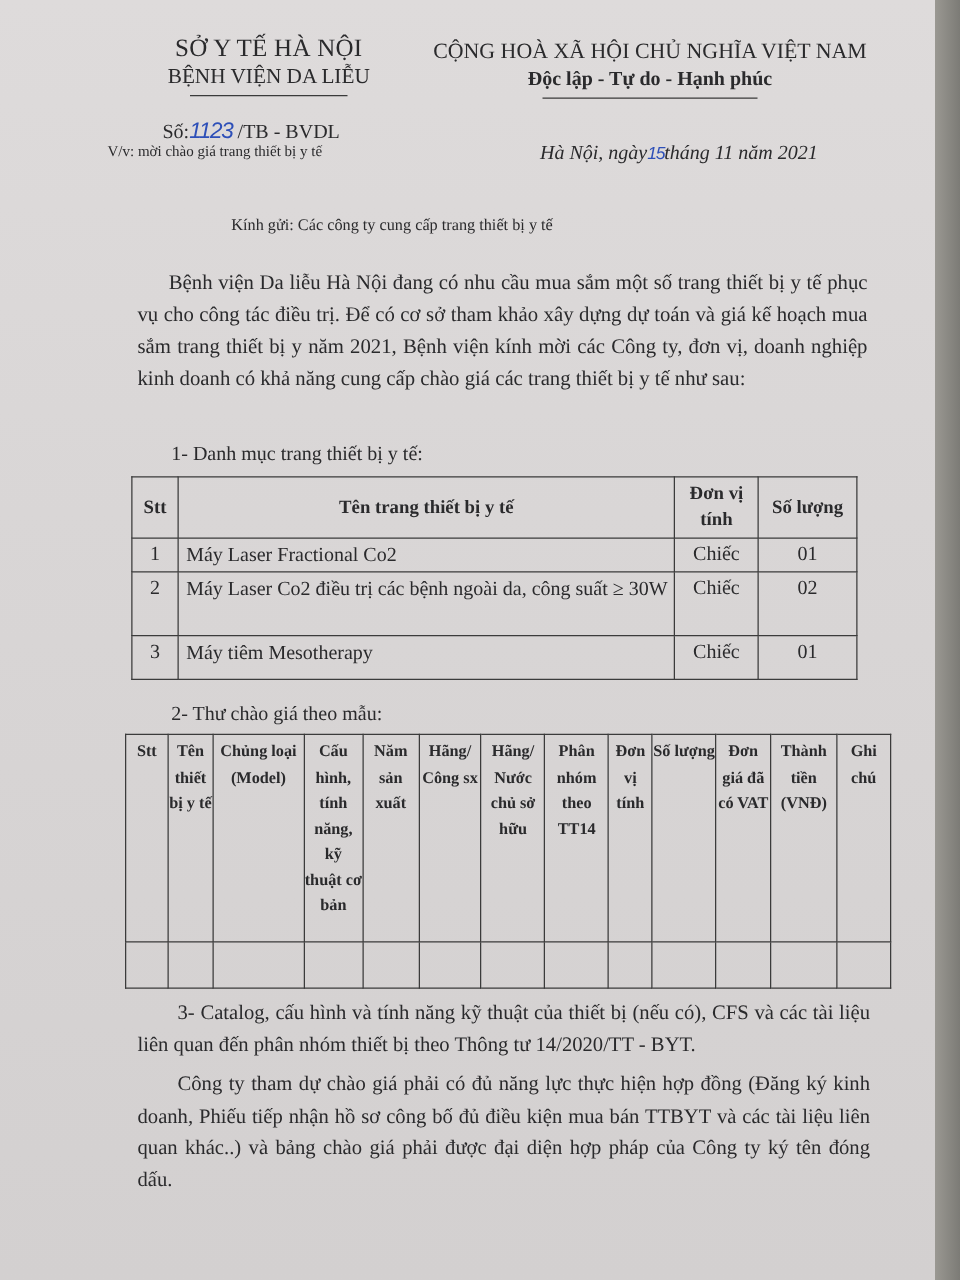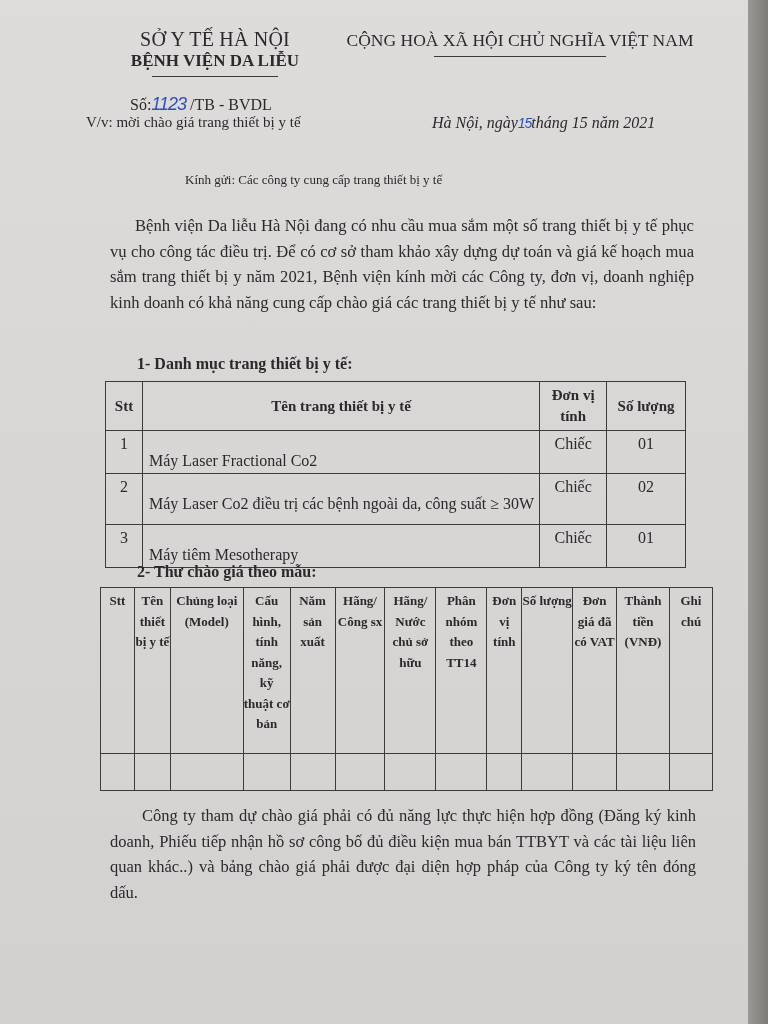--- a/index.html
+++ b/index.html
@@ -16,44 +16,44 @@
       background: linear-gradient(180deg, #dedbdb 0%, #d9d6d6 40%, #d3d0d0 100%);
       clip-path: polygon(0 0, 750px 0, 758px 1024px, 0 1024px);
     }
     .edge {
       position: absolute; top: 0; right: 0; width: 20px; height: 1024px;
       background: linear-gradient(90deg, #9a9892, #7c7b76);
     }
     .abs { position: absolute; }
     .hdr-left { left: 110px; top: 28px; width: 210px; text-align: center; }
     .hdr-left .l1 { font-size: 20px; letter-spacing: 0.2px; }
-    .hdr-left .l2 { font-size: 17px; font-weight: bold; }
+    .hdr-left .l2 { font-size: 17px; font-weight: normal; }
     .hdr-left .rule { width: 126px; height: 1px; background: #3a3a3a; margin: 5px auto 0; }
     .hdr-right { left: 320px; top: 30px; width: 400px; text-align: center; }
     .hdr-right .l1 { font-size: 17.5px; font-weight: normal; }
     .hdr-right .l2 { font-size: 16px; font-weight: bold; margin-top: 4px; }
     .hdr-right .rule { width: 172px; height: 1px; background: #3a3a3a; margin: 5px auto 0; }
     .so { left: 130px; top: 94px; font-size: 16px; }
     .hand { color: #2d4fb8; font-family: Liberation Sans, sans-serif; font-style: italic; font-size: 18px; letter-spacing: -1px; }
-    .vv { left: 86px; top: 114px; font-size: 15px; }
+    .vv { left: 86px; top: 114px; font-size: 12px; }
     .date { left: 432px; top: 114px; font-size: 16px; font-style: italic; }
     .date .hand { font-size: 14px; }
     .kinh { left: 185px; top: 172px; font-size: 13px; }
     .para { left: 110px; top: 213px; width: 584px; font-size: 16.6px; line-height: 25.6px; text-align: justify; }
     .para .indent { display: inline-block; width: 25px; }
-    .sec { font-weight: bold; font-size: 16px; }
+    .sec { font-weight: normal; font-size: 16px; }
     .sec1 { left: 137px; top: 355px; }
     .sec2 { left: 137px; top: 563px; }
     table { border-collapse: collapse; position: absolute; }
     td, th { border: 1px solid #3b3b3b; padding: 0; }
     .t1 { left: 105px; top: 381px; width: 581px; }
     .t1 th { font-weight: bold; font-size: 15px; height: 48px; }
     .t1 td { font-size: 16px; vertical-align: top; padding-top: 4px; }
     .t1 .c { text-align: center; }
-    .t1 .name { padding-left: 6px; line-height: 24px; padding-top: 18px; margin-left: 32px; }
+    .t1 .name { padding-left: 6px; line-height: 24px; padding-top: 2px; margin-left: 32px; }
     .t2 { left: 100px; top: 587px; width: 613px; }
     .t2 th { font-weight: bold; font-size: 13px; line-height: 20.5px; vertical-align: top; height: 162px; padding-top: 3px; text-align: center; }
     .t2 td { height: 36px; }
     .sec3 { left: 110px; top: 797px; width: 586px; font-size: 16.5px; line-height: 25.5px; text-align: justify; }
     .sec3 .p { text-indent: 32px; margin: 0; }
     .sec3 .p2 { margin-top: 6px; }
   </style>
 </head>
 <body>
 
@@ -61,31 +61,32 @@
 <div class="edge"></div>
 
 <div class="abs hdr-left">
   <div class="l1">SỞ Y TẾ HÀ NỘI</div>
   <div class="l2">BỆNH VIỆN DA LIỄU</div>
   <div class="rule"></div>
 </div>
 
 <div class="abs hdr-right">
   <div class="l1">CỘNG HOÀ XÃ HỘI CHỦ NGHĨA VIỆT NAM</div>
+  <div class="l2">Độc lập - Tự do - Hạnh phúc</div>
   <div class="rule"></div>
 </div>
 
 <div class="abs so">
   <span>Số:</span><span class="hand">1123</span> <span>/TB - BVDL</span>
 </div>
 
 <div class="abs vv">V/v: mời chào giá trang thiết bị y tế</div>
 
 <div class="abs date">
-  <span>Hà Nội, ngày</span><span class="hand">15</span><span>tháng 15 năm 2021</span>
+  <span>Hà Nội, ngày</span><span class="hand">15</span><span>tháng 11 năm 2021</span>
 </div>
 
 <div class="abs kinh">Kính gửi:  Các công ty cung cấp trang thiết bị y tế</div>
 
 <div class="abs para">
   <span class="indent"></span><span>Bệnh viện Da liễu Hà Nội đang có nhu cầu mua sắm một số trang thiết bị y tế phục vụ cho công tác điều trị. Để có cơ sở tham khảo xây dựng dự toán và giá kế hoạch mua sắm trang thiết bị y năm 2021, Bệnh viện kính mời các Công ty, đơn vị, doanh nghiệp kinh doanh có khả năng cung cấp chào giá các trang thiết bị y tế như sau:</span>
 </div>
 
 <div class="abs sec sec1">1- Danh mục trang thiết bị y tế:</div>
 
@@ -170,14 +171,15 @@
     <td></td>
         <td></td>
     <td></td>
         <td></td>
     <td></td>
   </tr>
 </tbody>
   </table>
 
 <div class="abs sec3">
+  <p class="p">3- Catalog, cấu hình và tính năng kỹ thuật của thiết bị (nếu có), CFS và các tài liệu liên quan đến phân nhóm thiết bị theo Thông tư 14/2020/TT - BYT.</p>
   <p class="p p2">Công ty tham dự chào giá phải có đủ năng lực thực hiện hợp đồng (Đăng ký kinh doanh, Phiếu tiếp nhận hồ sơ công bố đủ điều kiện mua bán TTBYT và các tài liệu liên quan khác..) và bảng chào giá phải được đại diện hợp pháp của Công ty ký tên đóng dấu.</p>
 </div>
 
 </body></html>

